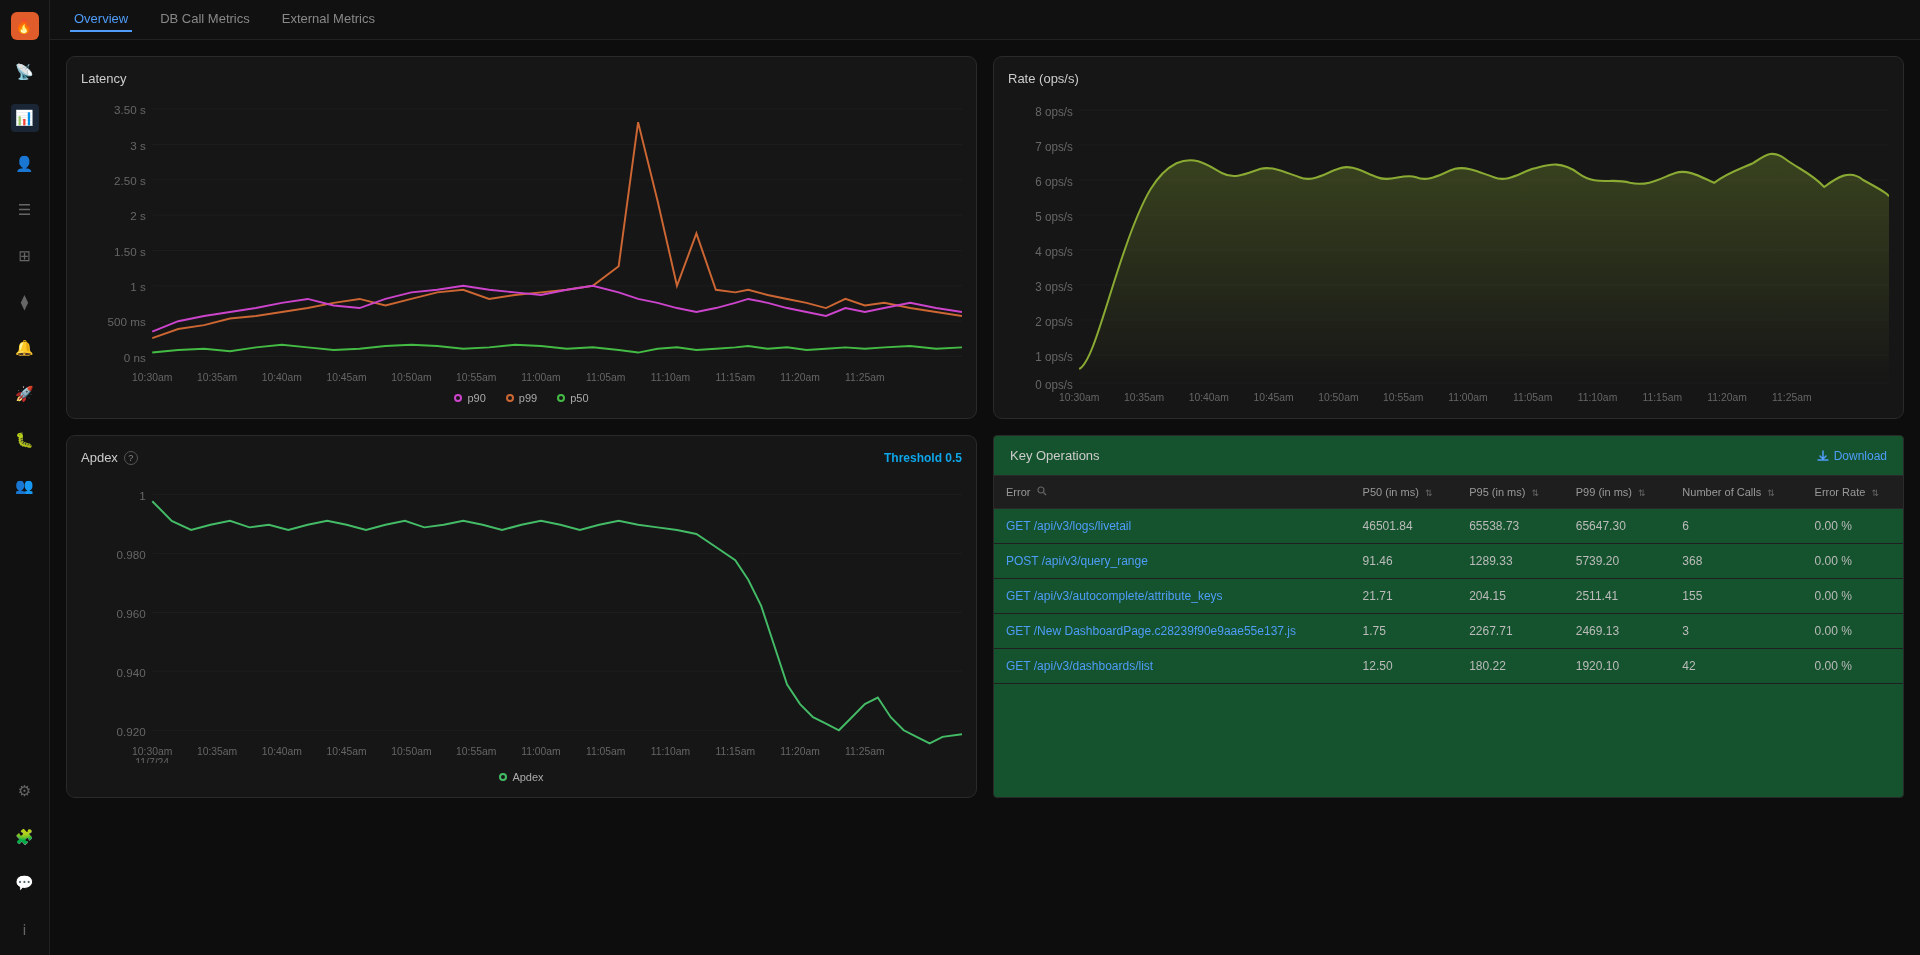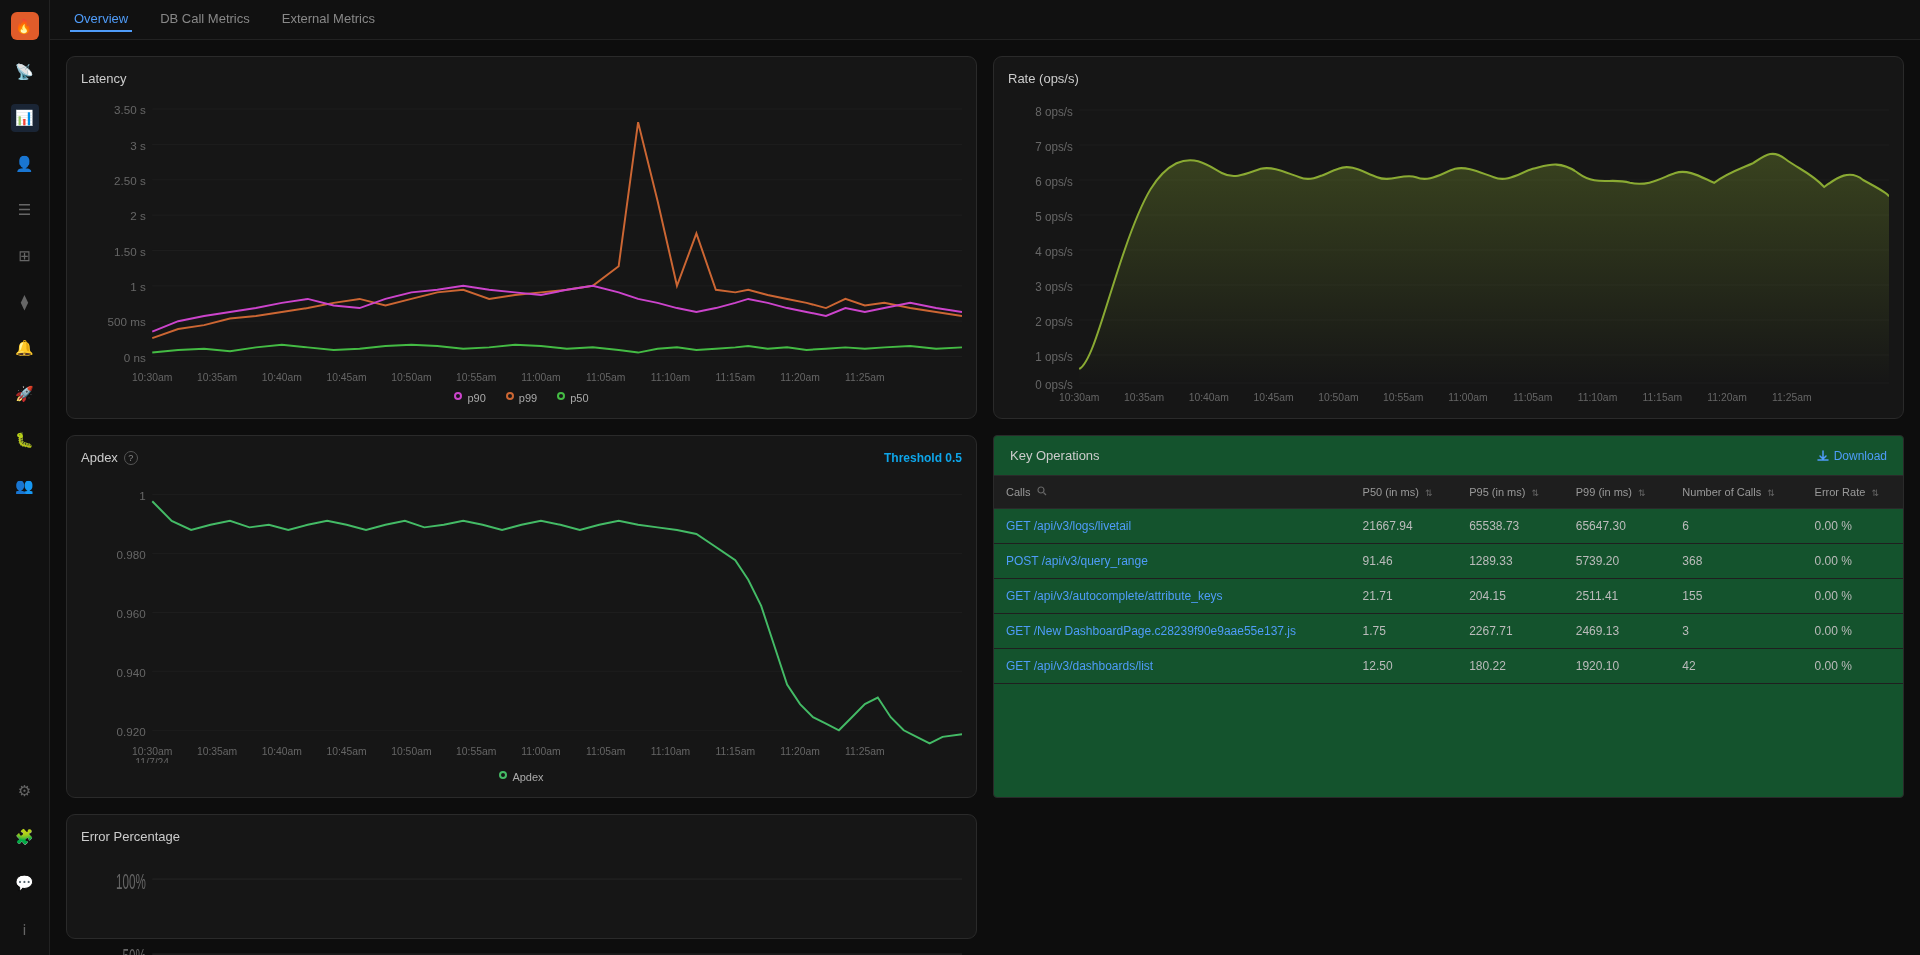--- a/index.html
+++ b/index.html
@@ -148,21 +148,21 @@
 
     
     .legend {
       display: flex;
       justify-content: center;
       gap: 20px;
       margin-top: 8px;
     }
     .legend-item {
       display: flex;
-      align-items: flex-start;
+      align-items: center;
       gap: 5px;
       font-size: 11px;
       color: #aaa;
     }
     .legend-dot {
       width: 8px;
       height: 8px;
       border-radius: 50%;
       border: 2px solid;
     }
@@ -440,21 +440,21 @@
             <path d="M6 1v7M3 6l3 3 3-3M1 10h10" stroke="#4f9cf9" stroke-width="1.5" fill="none" stroke-linecap="round"></path>
           </svg>
           <span>Download</span>
         </div>
       </div>
       <div class="table-wrapper">
         <table>
           <thead>
             <tr>
               <th>
-                <span>Calls</span>
+                <span>Error</span>
                 <svg width="10" height="10" viewBox="0 0 10 10" style="display:inline;margin-left:3px">
                     <circle cx="4" cy="4" r="3" stroke="#666" stroke-width="1.2" fill="none"></circle>
                     <line x1="6.5" y1="6.5" x2="9" y2="9" stroke="#666" stroke-width="1.2"></line>
                   </svg>
               </th>
               <th>
                 <span>P50 (in ms)</span>
                 <span class="sort-icon">⇅</span>
               </th>
               <th>
@@ -471,21 +471,21 @@
               </th>
               <th>
                 <span>Error Rate</span>
                 <span class="sort-icon">⇅</span>
               </th>
             </tr>
           </thead>
           <tbody id="key-ops-tbody">
           <tr>
                 <td class="link-cell">GET /api/v3/logs/livetail</td>
-                <td>21667.94</td>
+                <td>46501.84</td>
                 <td>65538.73</td>
                 <td>65647.30</td>
                 <td>6</td>
                 <td>0.00 %</td>
               </tr>
               <tr>
                 <td class="link-cell">POST /api/v3/query_range</td>
                 <td>91.46</td>
                 <td>1289.33</td>
                 <td>5739.20</td>
@@ -514,30 +514,15 @@
                 <td>180.22</td>
                 <td>1920.10</td>
                 <td>42</td>
                 <td>0.00 %</td>
               </tr>
             </tbody>
         </table>
       </div>
     </div>
 
-    <div class="panel" style="min-height:120px;">
-      <div class="panel-title">
-        <span>Error Percentage</span>
-      </div>
-      <div class="chart-wrapper">
-        <svg viewBox="0 0 680 80" preserveAspectRatio="none">
-          <line x1="55" y1="10" x2="680" y2="10" stroke="#222" stroke-width="0.5"></line>
-          <line x1="55" y1="40" x2="680" y2="40" stroke="#222" stroke-width="0.5"></line>
-          <line x1="55" y1="70" x2="680" y2="70" stroke="#222" stroke-width="0.5"></line>
-          <text x="50" y="14" text-anchor="end" fill="#666" font-size="9">100%</text>
-          <text x="50" y="44" text-anchor="end" fill="#666" font-size="9">50%</text>
-          <text x="50" y="74" text-anchor="end" fill="#666" font-size="9">0%</text>
-        </svg>
-      </div>
-    </div>
 
   </div>
 </div>
 
 </body></html>

